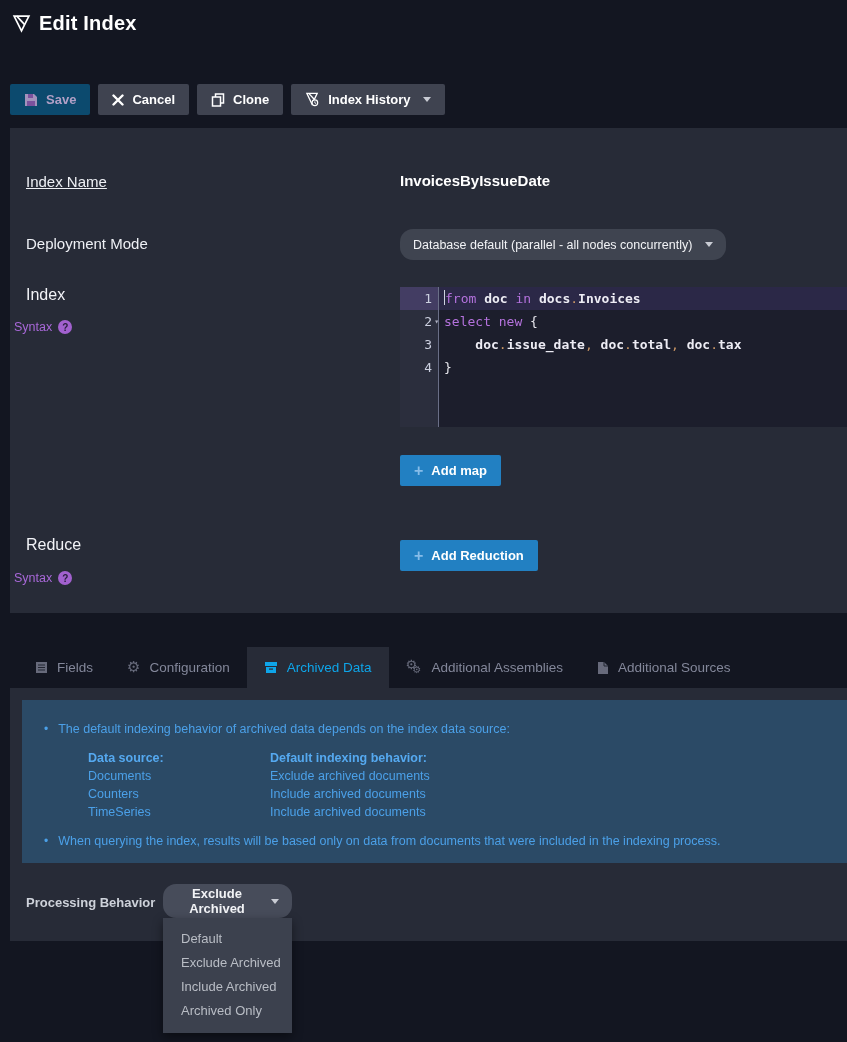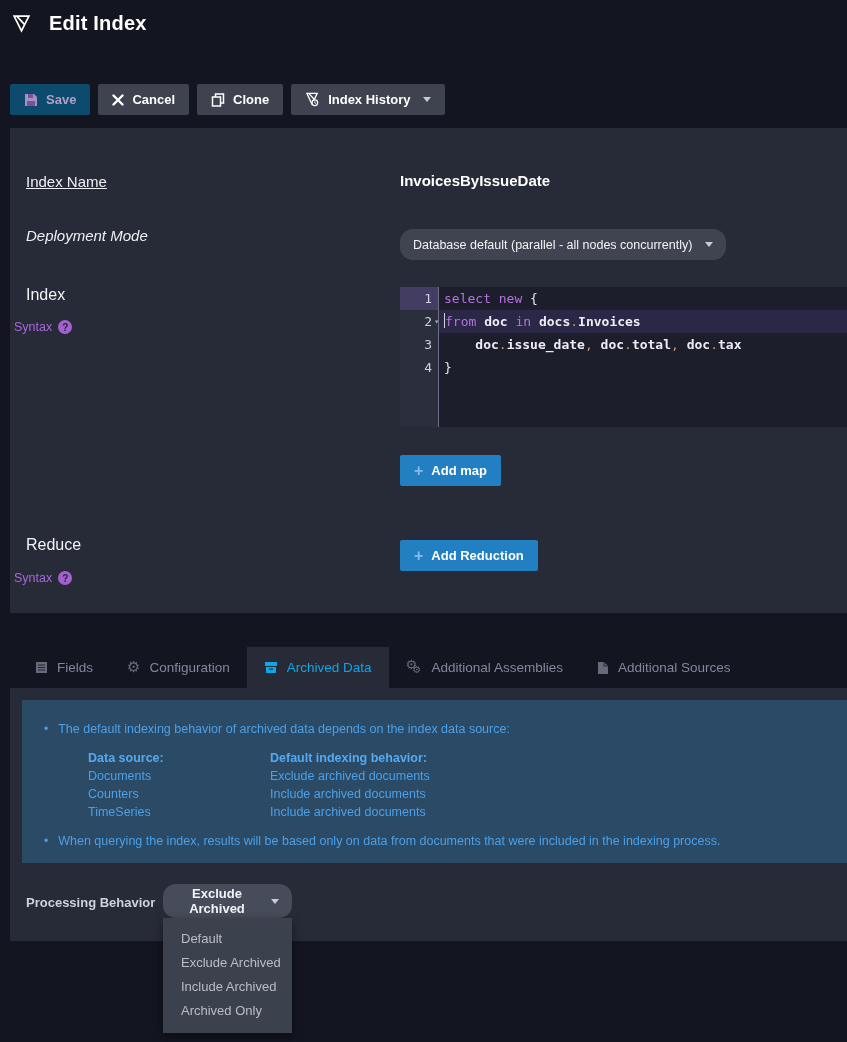--- a/index.html
+++ b/index.html
@@ -5,21 +5,21 @@
   * { margin:0; padding:0; box-sizing:border-box; }
   html,body { width:847px; height:1042px; }
   body {
     position:relative;
     background:#131621;
     font-family:"Liberation Sans", sans-serif;
     color:#e8eaf0;
     overflow:hidden;
   }
   
-  .page-header { position:absolute; top:12px; left:12px; display:flex; align-items:center; gap:18px; }
+  .page-header { position:absolute; top:12px; left:12px; display:flex; align-items:center; gap:8px; }
   .page-title { font-size:20px; font-weight:600; color:#ffffff; letter-spacing:.2px; }
   .logo-svg { width:19px; height:19px; }
 
   
   .toolbar { position:absolute; top:84px; left:10px; display:flex; gap:8px; }
   .btn {
     display:inline-flex; align-items:center; gap:8px;
     height:31px; padding:0 14px; border:none; border-radius:2px;
     font-family:"Liberation Sans", sans-serif;
     font-size:13px; font-weight:600; color:#ffffff;
@@ -149,42 +149,42 @@
     </svg>
     <span>Index History</span>
     <span class="caret"></span>
   </button>
 </div>
 
 <div class="panel panel-form">
   <div class="field-label" style="top:45px;text-decoration:underline;">Index Name</div>
   <div class="value-strong" style="top:44px;">InvoicesByIssueDate</div>
 
-  <div class="field-label" style="top:99px;font-style:italic;">Deployment Mode</div>
+  <div class="field-label" style="top:107px;">Deployment Mode</div>
   <button class="select-btn" style="left:390px; top:101px;">
     <span>Database default (parallel - all nodes concurrently)</span>
     <span class="caret"></span>
   </button>
 
   <div class="section-label" style="top:158px;">Index</div>
   <div class="syntax-link" style="top:192px;">
     <span>Syntax</span>
     <span class="q-badge">?</span>
   </div>
 
   <div class="code-editor">
     <div class="gutter" id="gutter">
         <div class="gutter-cell active">1</div>
         <div class="gutter-cell">2<span class="fold-caret">▾</span></div>
         <div class="gutter-cell">3</div>
         <div class="gutter-cell">4</div>
       </div>
     <div class="code-col" id="code">
+        <div class="code-line active"><span class="cursor"></span><span class="tok-k">from </span><span class="tok-i">doc</span><span class="tok-k"> in </span><span class="tok-i">docs</span><span class="tok-p">.</span><span class="tok-i">Invoices</span></div>
         <div class="code-line"><span class="tok-k">select</span><span class="tok-t"> </span><span class="tok-k">new</span><span class="tok-t"> {</span></div>
-        <div class="code-line active"><span class="cursor"></span><span class="tok-k">from </span><span class="tok-i">doc</span><span class="tok-k"> in </span><span class="tok-i">docs</span><span class="tok-p">.</span><span class="tok-i">Invoices</span></div>
         <div class="code-line"><span class="tok-t">    </span><span class="tok-i">doc</span><span class="tok-p">.</span><span class="tok-i">issue_date</span><span class="tok-p">,</span><span class="tok-t"> </span><span class="tok-i">doc</span><span class="tok-p">.</span><span class="tok-i">total</span><span class="tok-p">,</span><span class="tok-t"> </span><span class="tok-i">doc</span><span class="tok-p">.</span><span class="tok-i">tax</span></div>
         <div class="code-line"><span class="tok-t">}</span></div>
       </div>
   </div>
 
   <button class="btn btn-blue" style="position:absolute; left:390px; top:327px;">
     <span class="plus-glyph">+</span>
     <span>Add map</span>
   </button>
 

